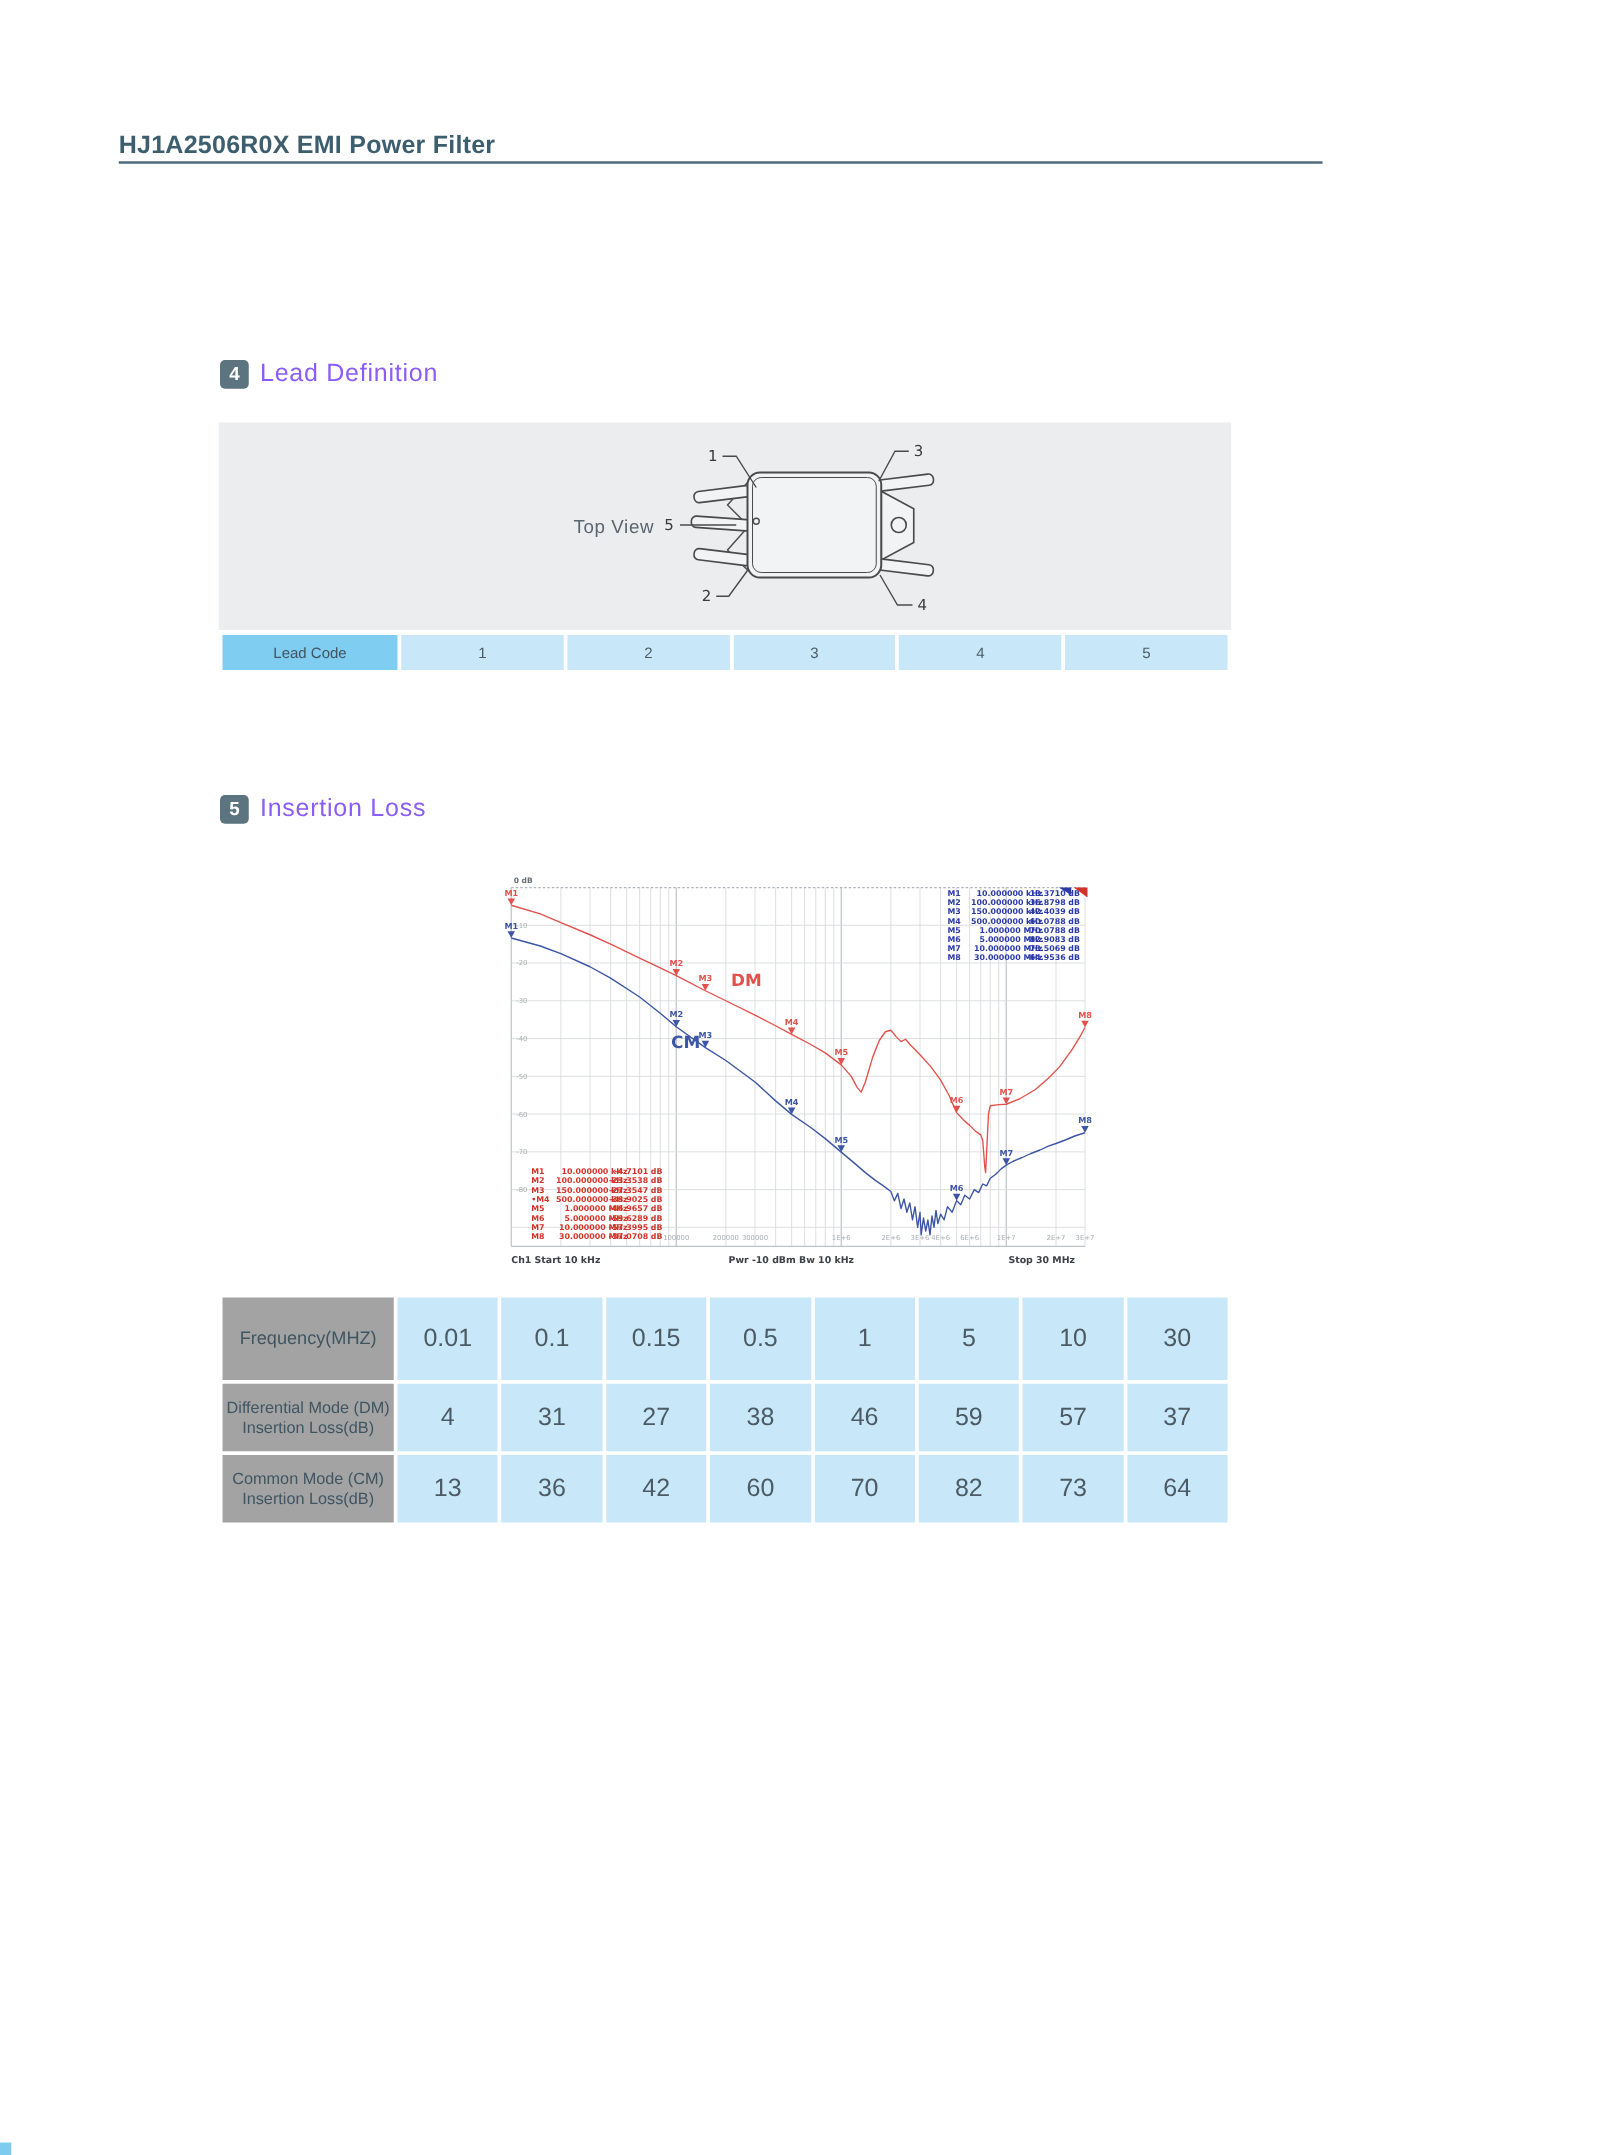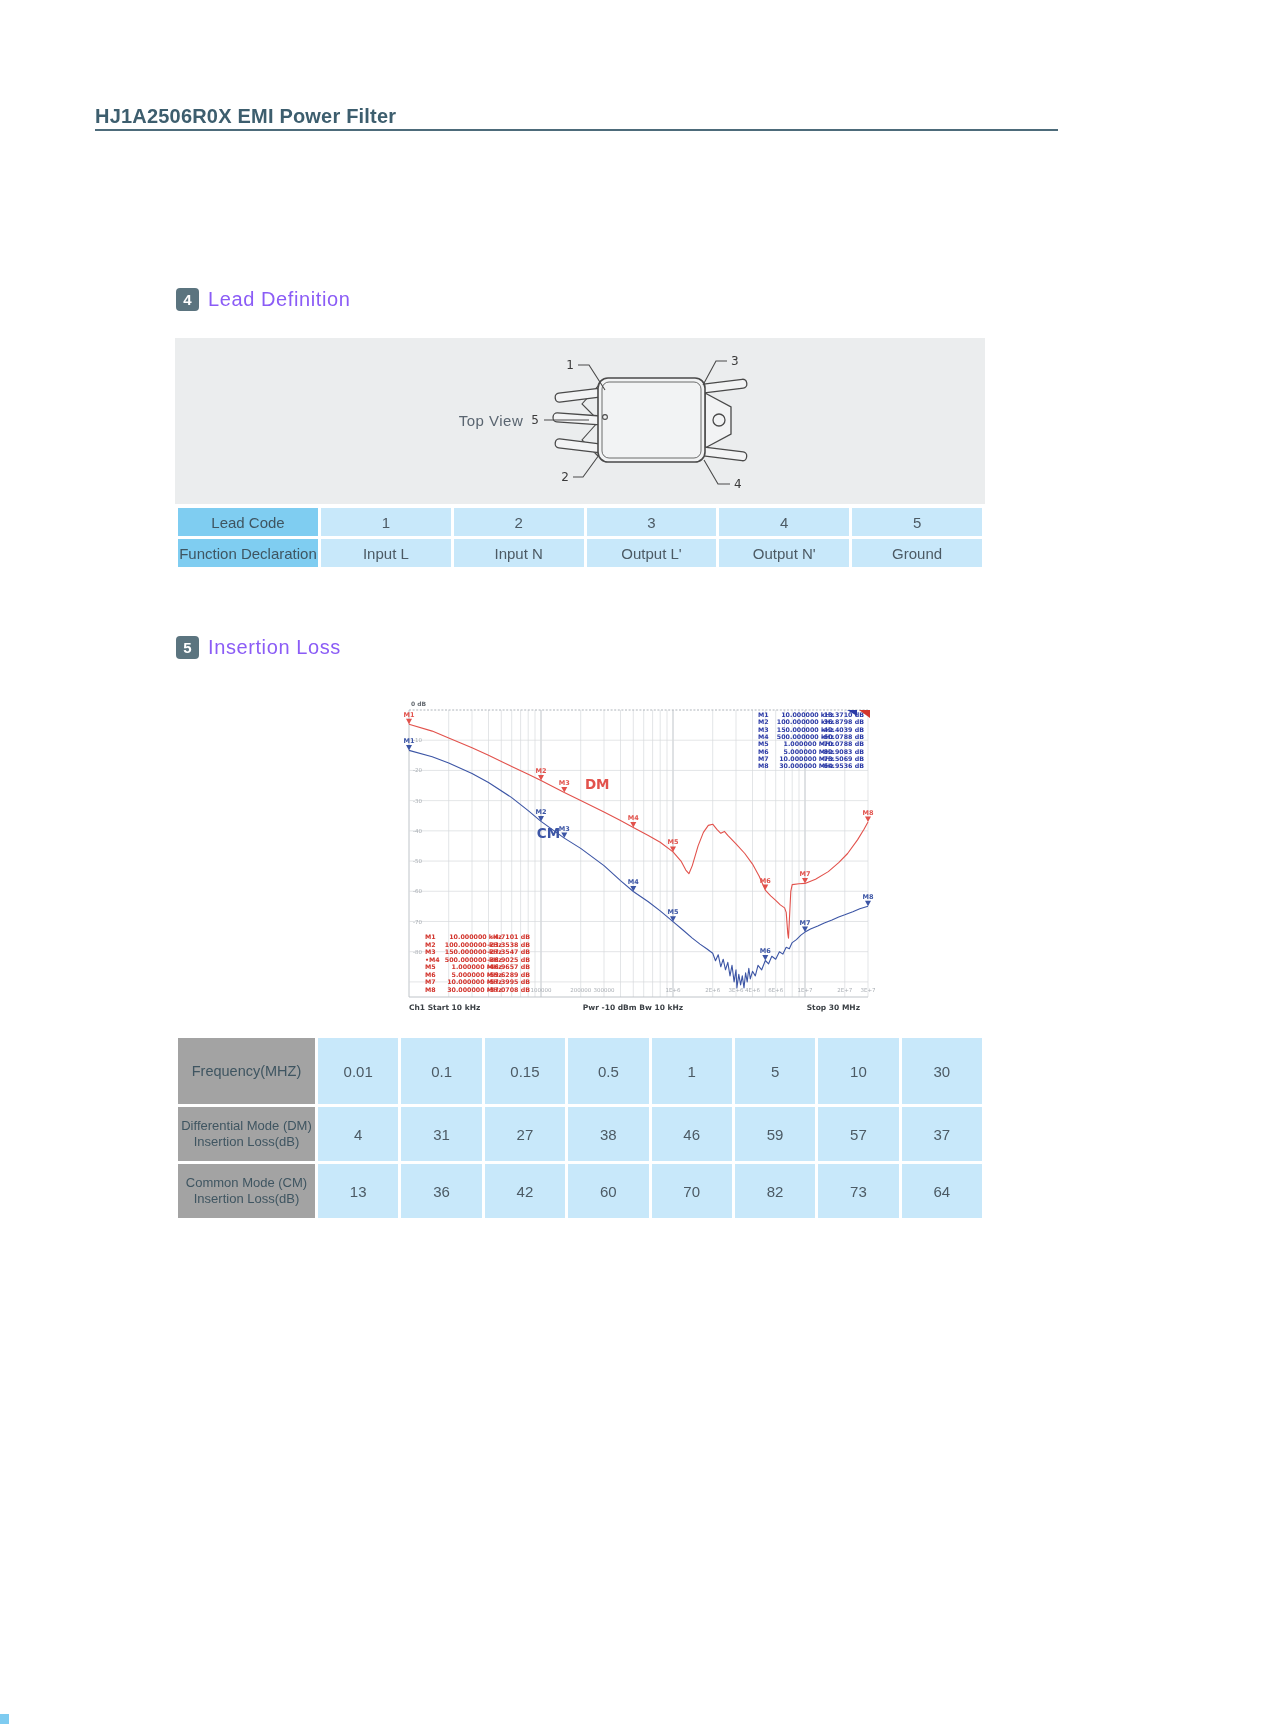--- a/index.html
+++ b/index.html
@@ -7,27 +7,27 @@
        font-family:"Liberation Sans",sans-serif;color:#4c5a64}
   .page-title{position:absolute;left:95px;top:92px;font-size:20px;font-weight:bold;color:#3d5e6e;letter-spacing:.2px}
   .title-rule{position:absolute;left:95px;top:129px;width:963px;height:2px;background:#4d6b7a}
   .sec-head{position:absolute;display:flex;align-items:center;gap:9px}
   .sec-badge{width:23px;height:23px;border-radius:4px;background:#5b747f;color:#fff;font-size:15px;font-weight:bold;
              display:flex;align-items:center;justify-content:center}
   .sec-title{font-size:20px;color:#8b5cf6;letter-spacing:.6px}
   .diagram-panel{position:absolute;left:175px;top:338px;width:810px;height:166px;background:#ebedee}
   table{border-collapse:separate;border-spacing:3px;table-layout:fixed;position:absolute;background:#fff}
   .ltable{left:175px;top:505px;width:810px}
-  .ltable th,.ltable td{height:26px;text-align:center;vertical-align:middle;font-weight:normal;font-size:15px}
+  .ltable th,.ltable td{height:26px;text-align:center;vertical-align:middle;font-weight:normal;font-size:12px}
   .ltable th{background:#7fcdf1;color:#3f5561}
   .ltable td{background:#c8e8fa;color:#4c5a64}
   .ftable{left:175px;top:1035px;width:810px}
   .ftable th,.ftable td{text-align:center;vertical-align:middle;font-weight:normal}
   .ftable th{background:#a3a3a3;color:#3f5561;font-size:13px;line-height:1.25}
-  .ftable td{background:#c8e8fa;color:#4c5a64;font-size:15px}
+  .ftable td{background:#c8e8fa;color:#4c5a64;font-size:20px}
   .ftable tr.r1 th{font-size:14.5px}
   .ftable tr.r1 th,.ftable tr.r1 td{height:64px}
   .ftable tr.r2 th,.ftable tr.r2 td,.ftable tr.r3 th,.ftable tr.r3 td{height:52px}
   .chart-wrap{position:absolute;left:378px;top:660px;width:500px;height:358px;background:#fff}
   svg text{font-family:"DejaVu Sans",sans-serif}
   .dtext{font-size:12px;fill:#3a3a3a;font-family:"DejaVu Sans",sans-serif}
   .dview{font-size:15px;fill:#5a6570;font-family:"Liberation Sans",sans-serif;letter-spacing:.5px}
   .dline{stroke:#4a4a4a;stroke-width:1.1;fill:none}
   .dpart{stroke:#4a4a4a;stroke-width:1.3;fill:#f2f3f4}
   .ctick{font-size:5.5px;fill:#a9aeb4}
@@ -93,28 +93,20 @@
       <col>
     </colgroup>
   <tbody>
       <tr>
     <th>Lead Code</th>
     <td>1</td>
     <td>2</td>
     <td>3</td>
     <td>4</td>
     <td>5</td>
-  </tr>
-  <tr>
-    <th>Function Declaration</th>
-    <td>Input L</td>
-    <td>Input N</td>
-    <td>Output L'</td>
-    <td>Output N'</td>
-    <td>Ground</td>
   </tr>
 </tbody>
   </table>
 
 <div class="sec-head" style="left:176px;top:636px">
   <span class="sec-badge">5</span>
   <span class="sec-title">Insertion Loss</span>
 </div>
 
 <div class="chart-wrap">

